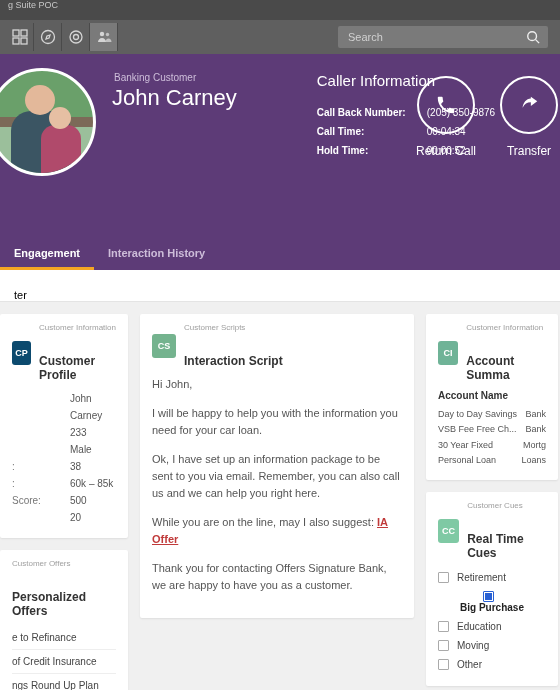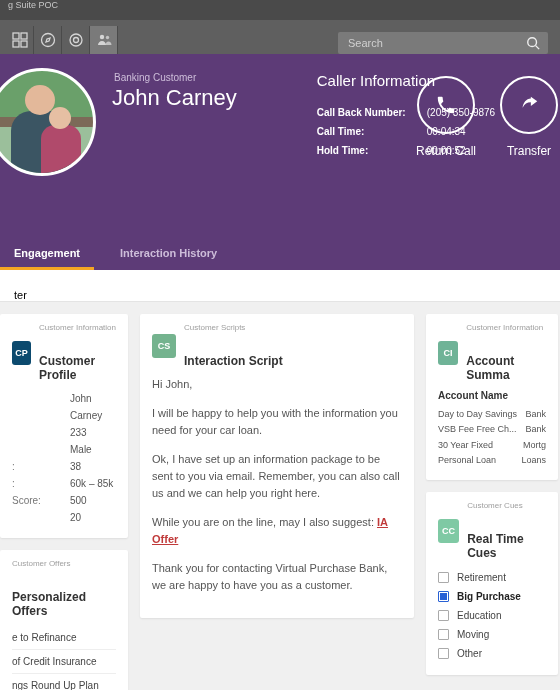--- a/index.html
+++ b/index.html
@@ -1,19 +1,19 @@
 <!DOCTYPE html>
 <html><head>
 <meta charset="utf-8">
 <style>
 * { margin: 0; padding: 0; box-sizing: border-box; font-family: Arial, Helvetica, sans-serif; }
 body { width: 560px; height: 690px; overflow: hidden; background: #f0f0f0; }
 
 .top-bar { height: 20px; background: #4a4a4a; color: #c7c7c7; font-size: 9px; display: flex; align-items: flex-start; padding: 0 8px; }
-.toolbar { height: 34px; background: #5f5f5f; display: flex; align-items: flex-end; padding: 0 6px; }
+.toolbar { height: 34px; background: #5f5f5f; display: flex; align-items: center; padding: 0 6px; }
 .toolbar-icon { width: 28px; height: 28px; display: flex; align-items: center; justify-content: center; color: #d5d5d5; border-right: 1px solid #4a4a4a; cursor: pointer; }
 .toolbar-icon.active { background: #7a7a7a; }
 .toolbar-spacer { flex: 1; }
 .search-wrap { display: flex; align-items: center; background: #7a7a7a; border-radius: 2px; height: 22px; width: 210px; margin-right: 6px; }
 .search-input { flex: 1; background: transparent; border: none; color: #eee; font-size: 11px; padding: 0 10px; outline: none; }
 .search-input::placeholder { color: #d0d0d0; }
 .search-btn { width: 30px; height: 22px; display: flex; align-items: center; justify-content: center; color: #eee; cursor: pointer; }
 
 .hero { background: #5d3b77; height: 216px; position: relative; color: #fff; padding: 14px 0 0 0; overflow: hidden; }
 .hero-top { display: flex; padding: 0 14px; }
@@ -29,21 +29,21 @@
 .caller-title { font-size: 15px; font-weight: 400; margin: 4px 0 14px; }
 .info-row { display: flex; font-size: 10px; line-height: 1.9; }
 .info-label { width: 110px; font-weight: 600; }
 .info-val { }
 
 .action-btns { display: flex; position: absolute; right: -10px; top: 22px; }
 .action { text-align: center; margin: 0 12px; }
 .action-circle { width: 58px; height: 58px; border-radius: 50%; border: 2px solid #fff; display: flex; align-items: center; justify-content: center; color: #fff; margin: 0 auto 10px; cursor: pointer; }
 .action-label { font-size: 12px; }
 
-.tabs { position: absolute; bottom: 0; left: 0; display: flex; padding: 0 0 0 0; gap: 12px; }
+.tabs { position: absolute; bottom: 0; left: 0; display: flex; padding: 0 0 0 0; }
 .tab { font-size: 11px; font-weight: 700; padding: 10px 14px 8px; color: #cdbdd9; cursor: pointer; }
 .tab.active { color: #fff; border-bottom: 3px solid #f5a623; }
 
 .subhead { background: #fff; border-bottom: 1px solid #e4e4e4; height: 32px; display: flex; align-items: flex-end; padding: 0 14px; font-size: 11px; }
 
 .board { padding: 12px 0 12px 0; display: flex; gap: 12px; background: #f0f0f0; }
 
 .col { display: flex; flex-direction: column; gap: 12px; }
 .col-left { width: 128px; }
 .col-mid { width: 274px; }
@@ -74,21 +74,21 @@
 .script-body p { margin: 0 0 12px; }
 .ia { color: #c03a3a; font-weight: 700; text-decoration: underline; cursor: pointer; }
 
 .acct-head { font-size: 10px; font-weight: 700; color: #333; margin-bottom: 6px; }
 .acct-row { display: flex; justify-content: space-between; font-size: 9px; color: #555; line-height: 1.7; }
 
 .cue { display: flex; align-items: center; font-size: 10px; color: #444; padding: 4px 0; }
 .cue-box { width: 11px; height: 11px; border: 1px solid #aaa; margin-right: 8px; border-radius: 1px; display: flex; align-items: center; justify-content: center; }
 .cue-box.checked { border-color: #2860d4; }
 .cue-box.checked::after { content: ''; width: 7px; height: 7px; background: #2860d4; }
-.cue.bold { font-weight: 700; color: #222; }
+.cue.bold { font-weight: 700; color: #222; flex-direction: column; }
 
 svg { display: block; }
 </style>
 </head>
 <body>
 
 <div class="top-bar">
   <span>g Suite POC</span>
 </div>
 
@@ -256,21 +256,21 @@
         <div>
           <div class="card-super">Customer Scripts</div>
           <div class="card-title">Interaction Script</div>
         </div>
       </div>
       <div class="script-body">
         <p>Hi John,</p>
         <p>I will be happy to help you with the information you need for your car loan.</p>
         <p>Ok, I have set up an information package to be sent to you via email. Remember, you can also call us and we can help you right here.</p>
         <p><span>While you are on the line, may I also suggest: </span><span class="ia">IA Offer</span></p>
-        <p>Thank you for contacting Virtual Purchase Bank, we are happy to have you as a customer.</p>
+        <p>Thank you for contacting Offers Signature Bank, we are happy to have you as a customer.</p>
       </div>
     </div>
   </div>
 
   <div class="col col-right">
     <div class="card">
       <div class="card-header">
         <div class="badge badge-ci">CI</div>
         <div>
           <div class="card-super">Customer Information</div>

